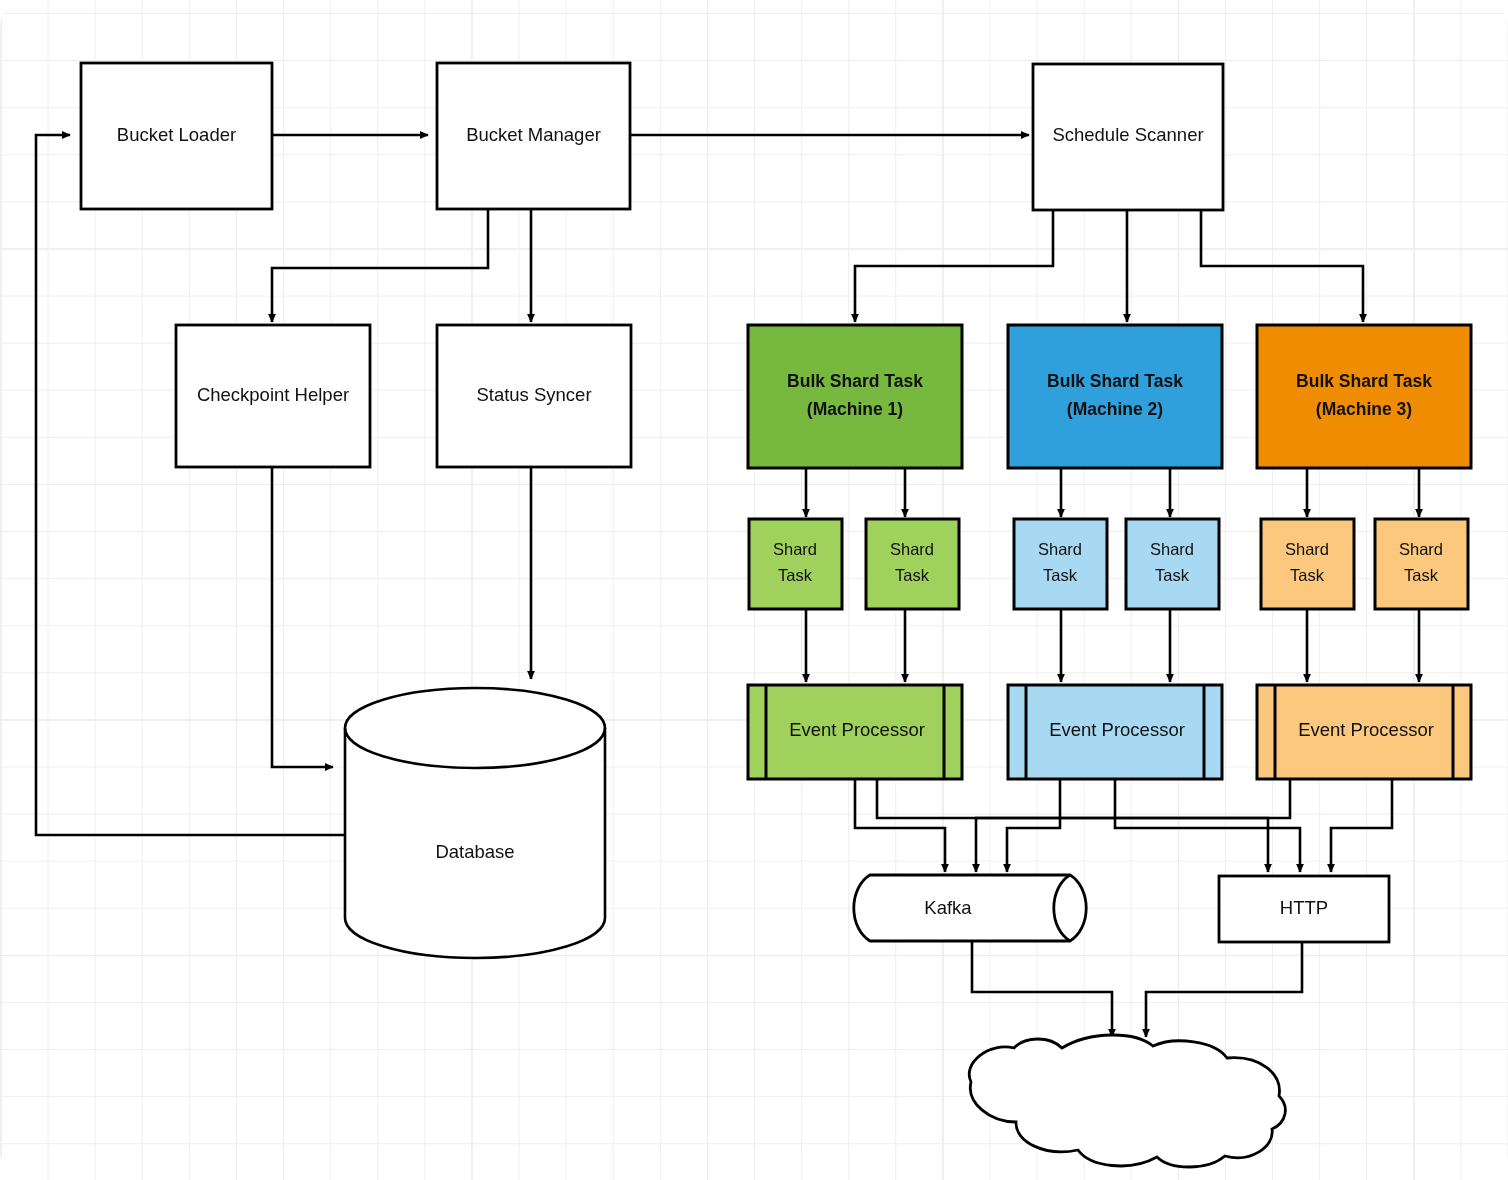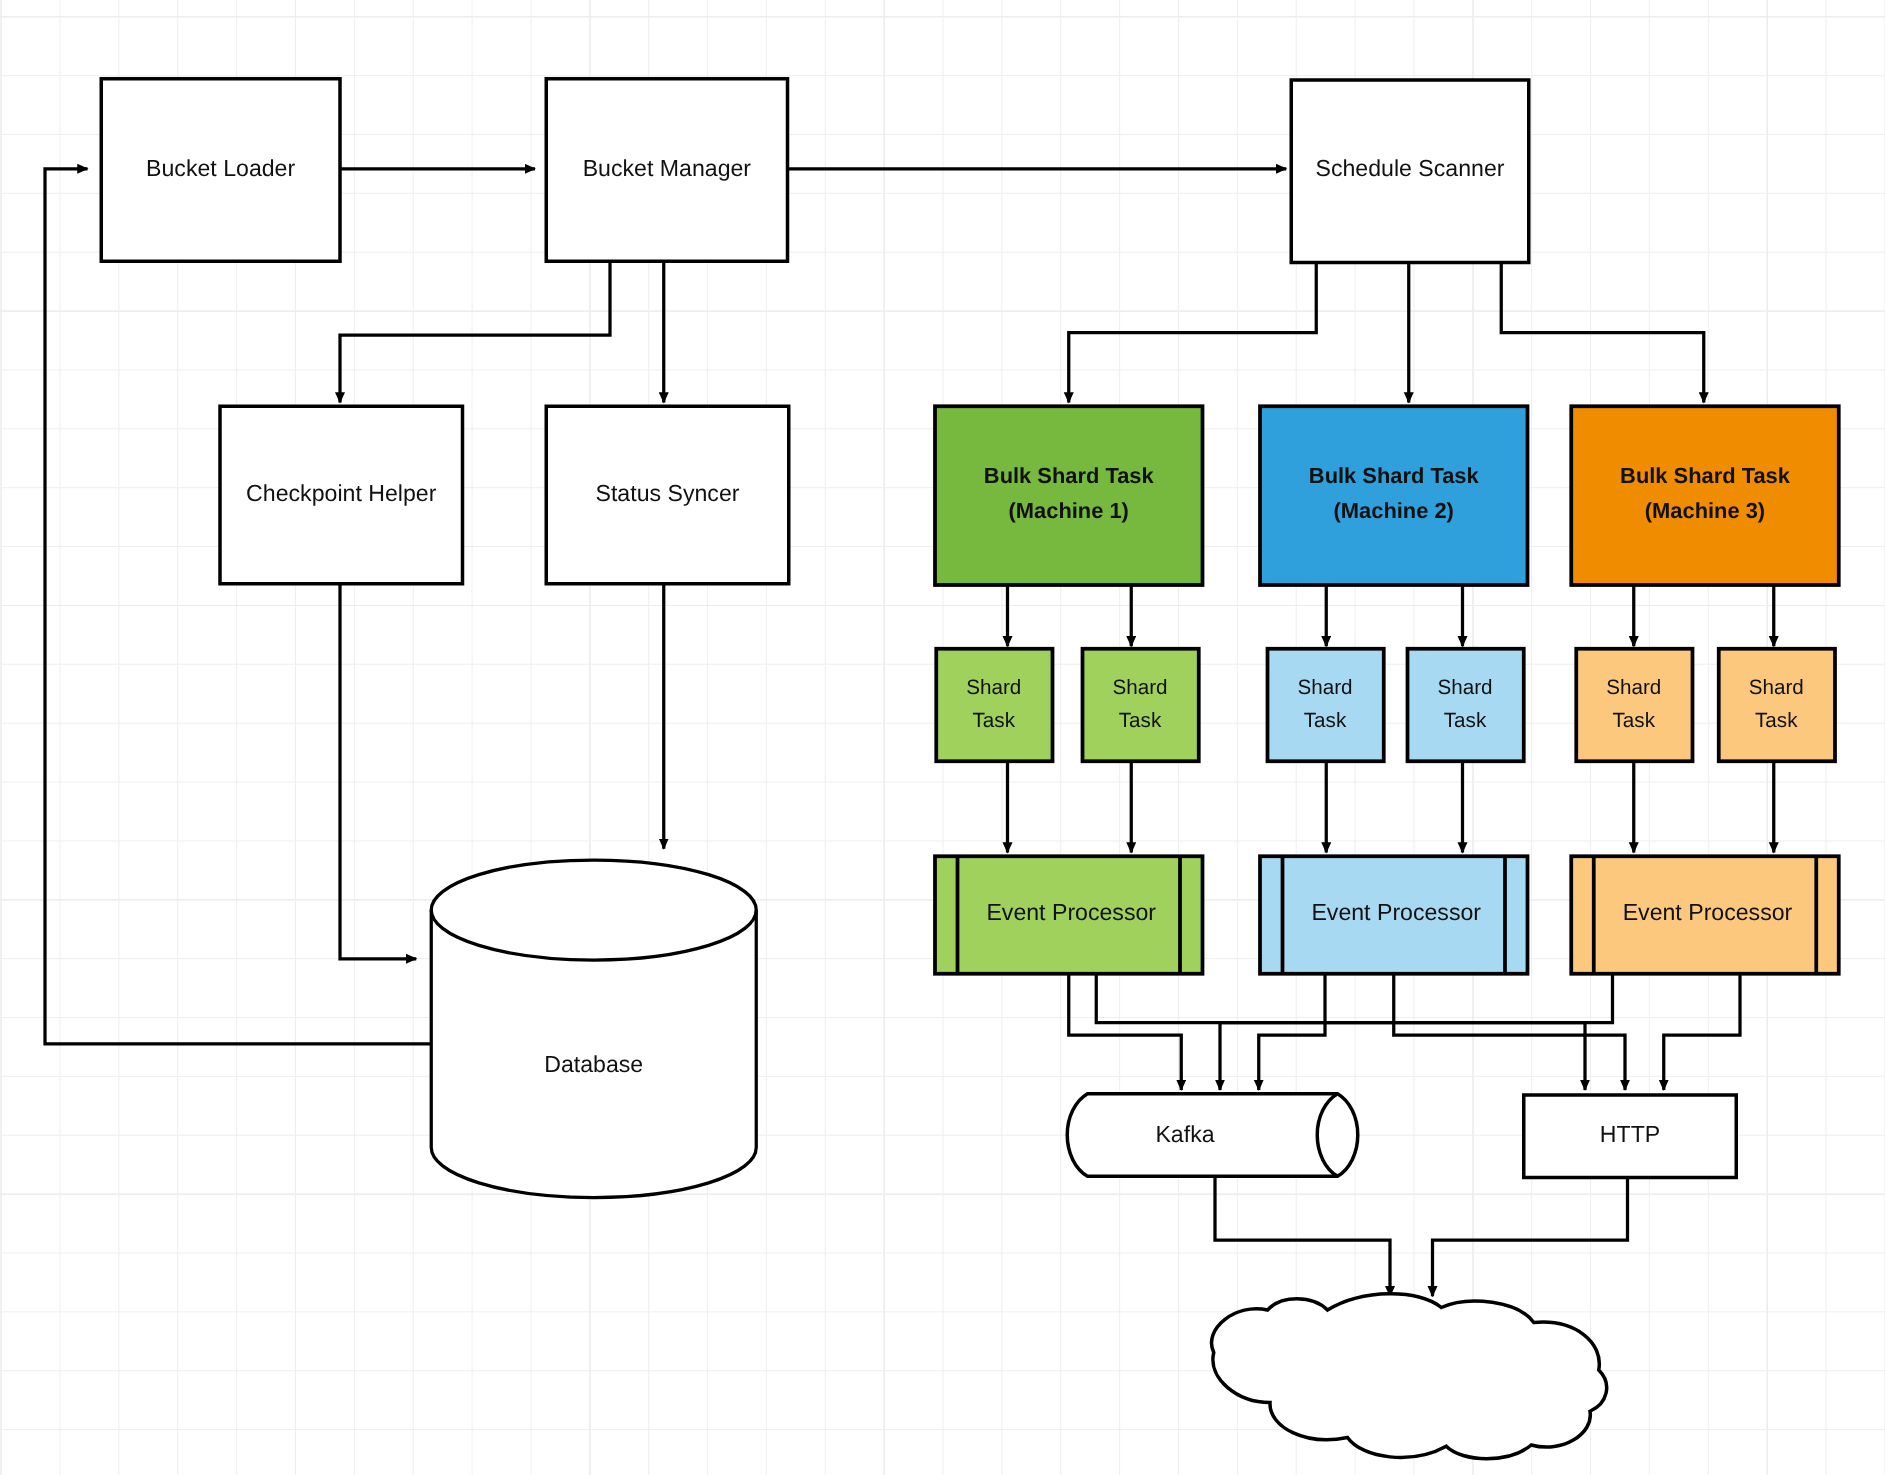--- a/index.html
+++ b/index.html
@@ -15,20 +15,21 @@
     background-color: #ffffff;
     background-image:
       linear-gradient(to right, #eeeeee 1px, transparent 1px),
       linear-gradient(to bottom, #eeeeee 1px, transparent 1px),
       linear-gradient(to right, #e3e3e3 1px, transparent 1px),
       linear-gradient(to bottom, #e3e3e3 1px, transparent 1px);
     background-size: 47.1px 47.1px, 47.1px 47.1px, 235.5px 235.5px, 235.5px 235.5px;
     background-position: 0.5px 13px, 0.5px 13px, 0.5px 13px, 0.5px 13px;
     overflow: hidden;
     font-family: "Liberation Sans", sans-serif;
+    border-radius: 27px;
   }
   svg#diagram {
     position: absolute;
     left: 0;
     top: 0;
     width: 1508px;
     height: 1180px;
   }
   .node-label {
     font-family: "Liberation Sans", sans-serif;

